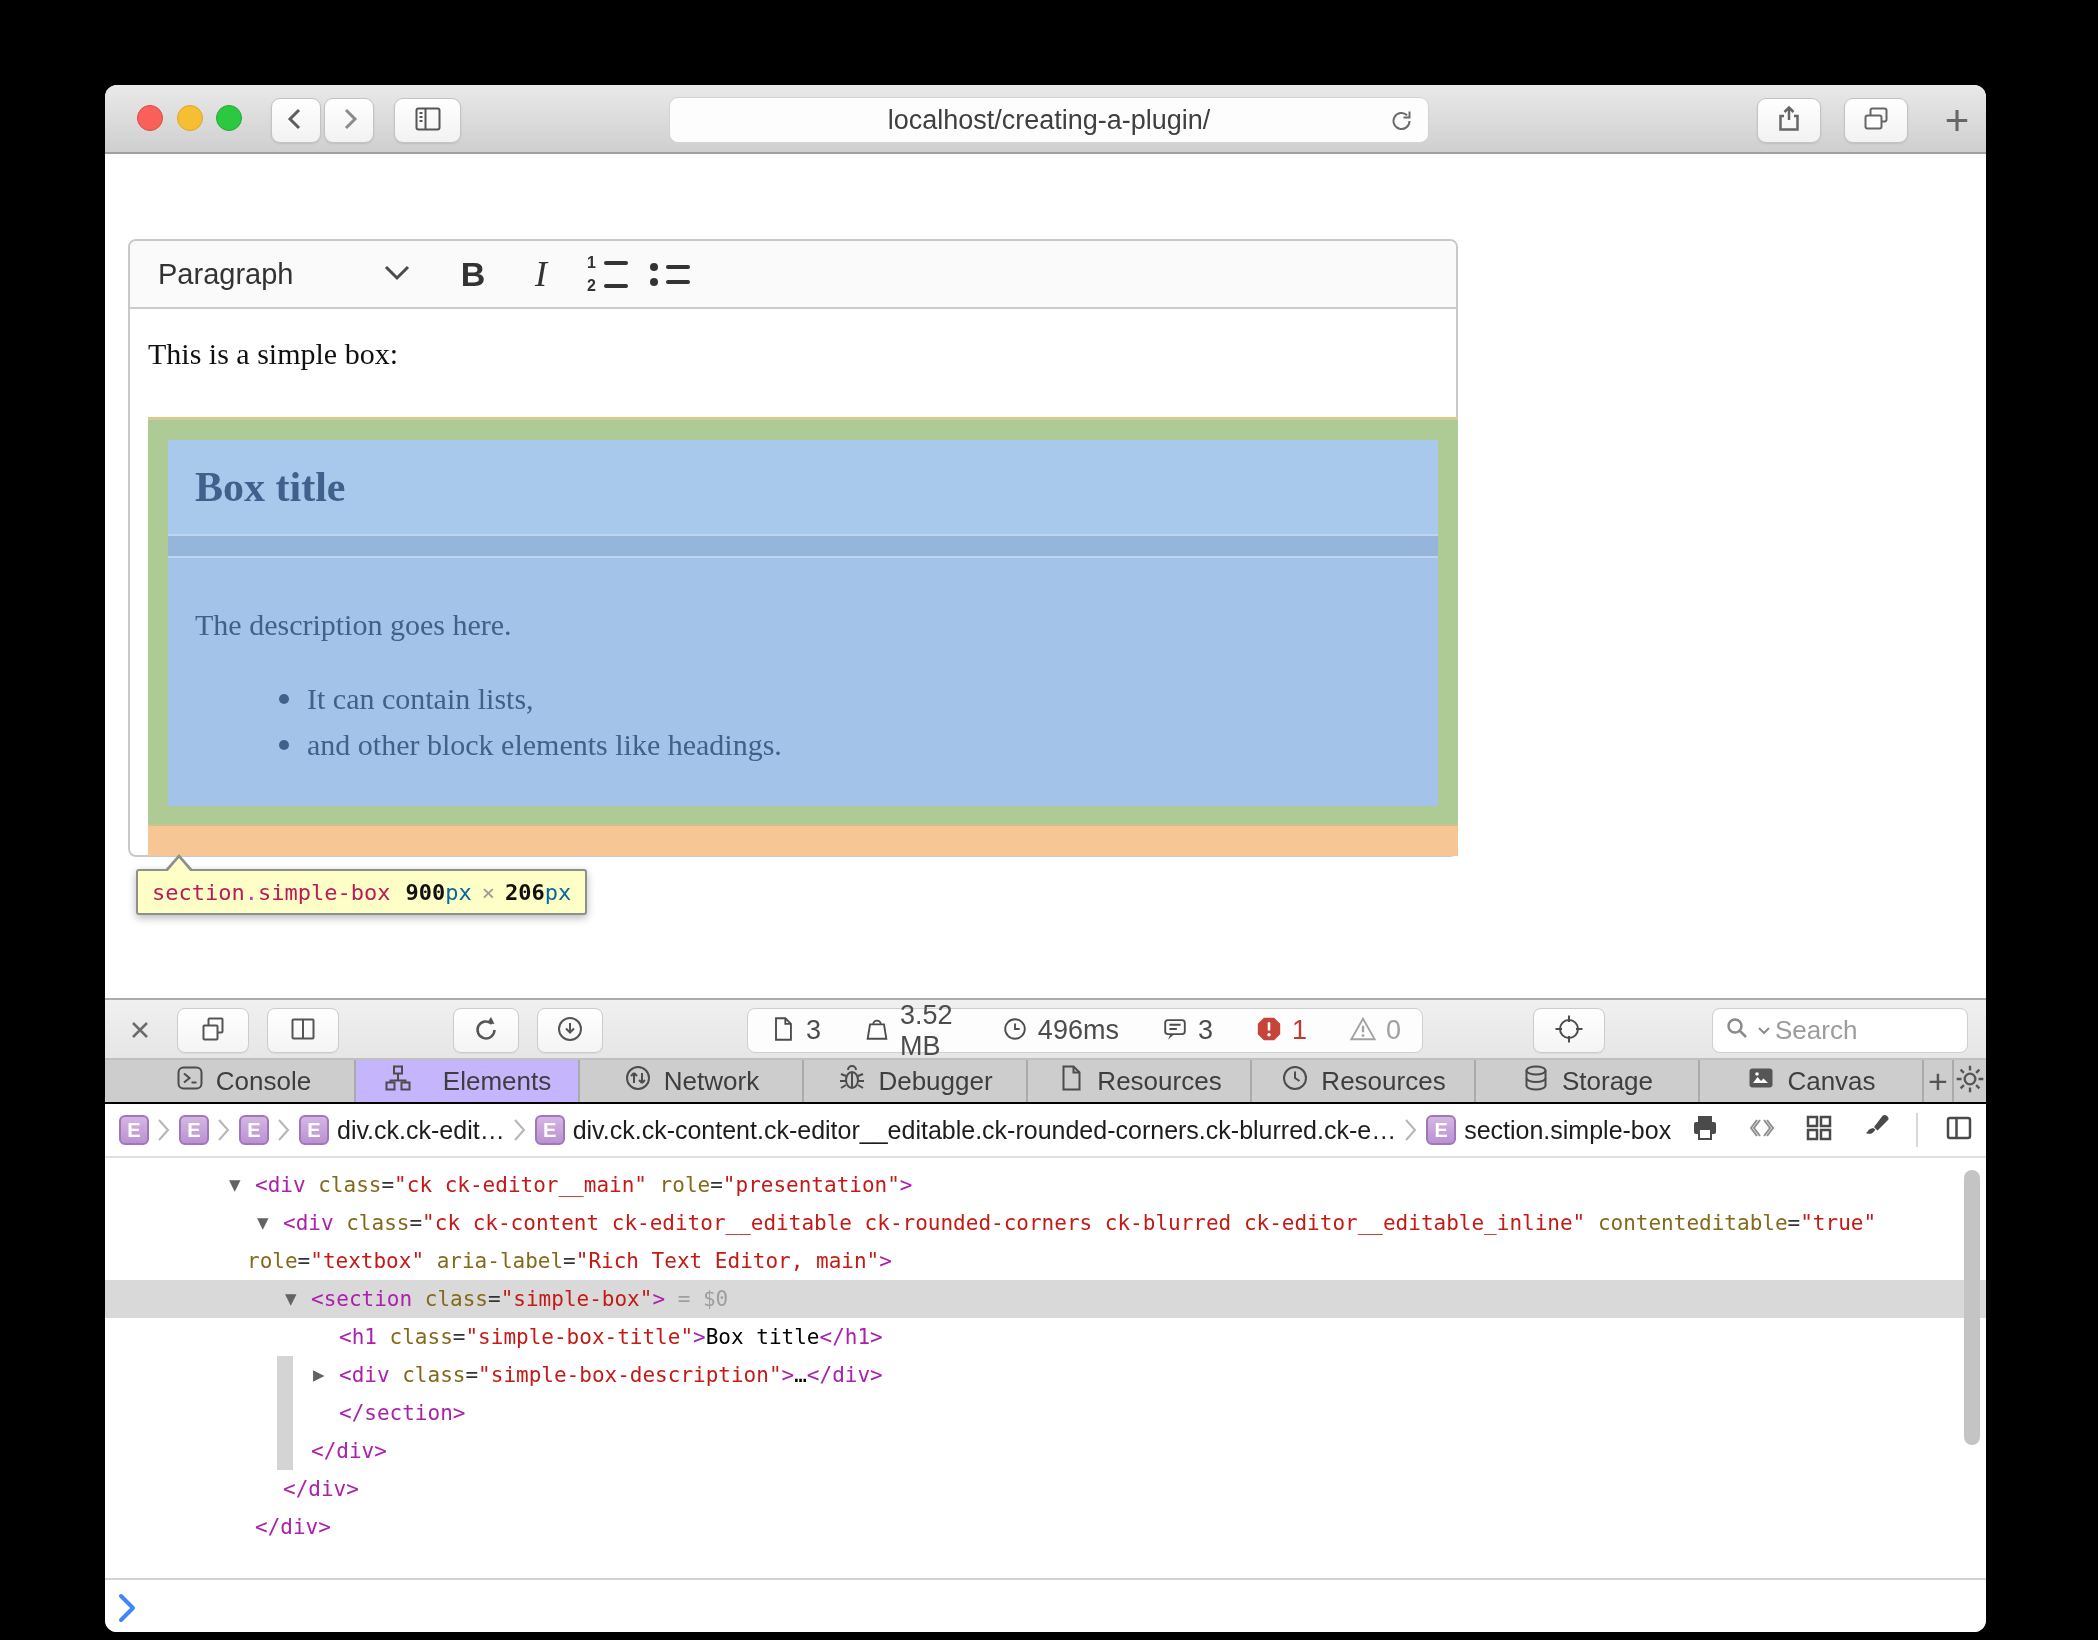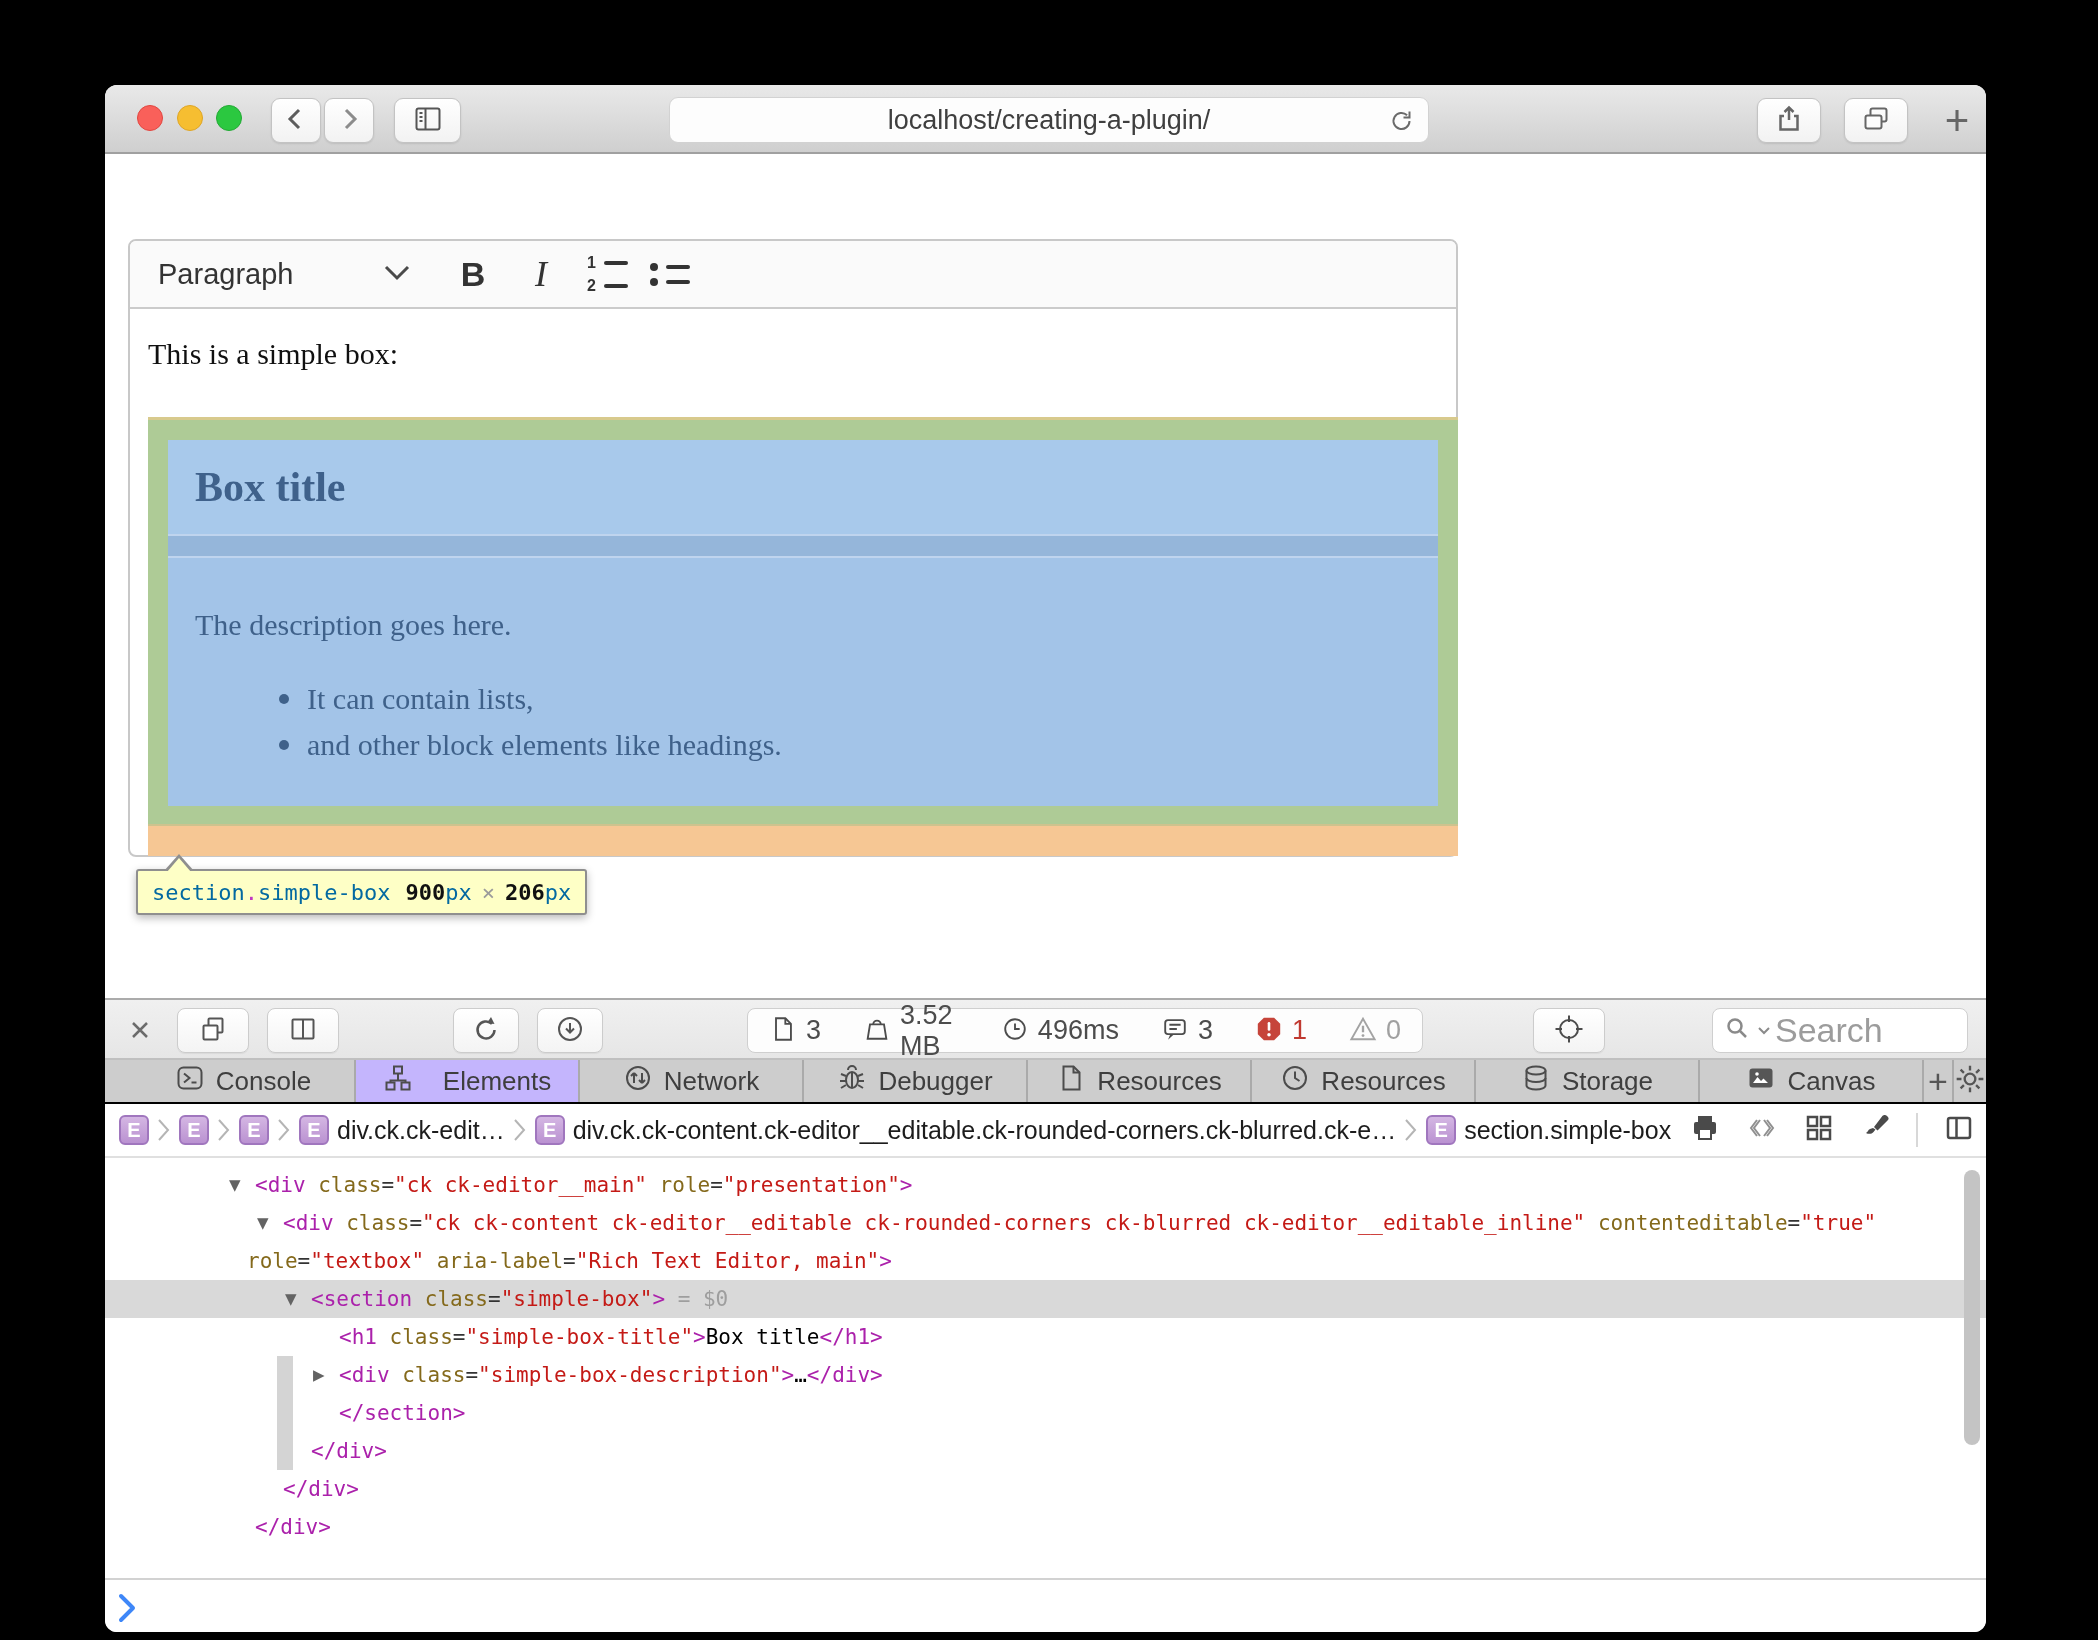--- a/index.html
+++ b/index.html
@@ -47,38 +47,38 @@
   .hl-desc p { padding:50px 0 0 27px; }
   .hl-desc ul { margin-top:34px; padding-left:107px; list-style:none; }
   .hl-desc li { position:relative; line-height:46px;margin-left:32px; }
   .hl-desc li::before { content:""; position:absolute; left:-28px; top:18px; width:10px; height:10px; border-radius:50%; background:#3f618a; }
   .hl-margin { height:30px; background:#f6c794; }
 
   
   .tooltip { position:absolute; left:31px; top:713px; height:46px; background:#feffc6; border:2px solid #8f8f8f; border-radius:3px; display:flex; align-items:center; padding:0 14px; font-family:"DejaVu Sans Mono",monospace; font-size:22px; box-shadow:0 3px 8px rgba(0,0,0,.28); }
   .tooltip::before { content:""; position:absolute; top:-17px; left:26px; border-left:15px solid transparent; border-right:15px solid transparent; border-bottom:17px solid #8f8f8f; }
   .tooltip::after { content:""; position:absolute; top:-13px; left:29px; border-left:12px solid transparent; border-right:12px solid transparent; border-bottom:14px solid #feffc6; }
-  .tt-tag,.tt-class { color:#0369a1; }
+  .tt-tag,.tt-class { color:#be185d; }
   .tt-dot { color:#c238c2; }
   .tt-num { color:#111; font-weight:bold; margin-left:15px; }
   .tt-unit { color:#0369a1; }
   .tt-x { color:#9b9b9b; margin-left:10px; }
   .tt-x + .tt-num { margin-left:10px; }
 
   
   .dt-toolbar { position:absolute; left:0; top:913px; width:100%; height:62px; background:linear-gradient(#f0f0f0,#e6e6e6); border-top:2px solid #ababab; border-bottom:2px solid #c0c0c0; }
   .dt-close { position:absolute; left:20px; top:15px; }
   .dtbtn { position:absolute; top:8px; height:45px; border:1px solid #cccccc; border-radius:8px; background:linear-gradient(#ffffff,#f4f4f4); display:flex; align-items:center; justify-content:center; box-shadow:0 1px 1px rgba(0,0,0,.06); }
   .stats-pill { position:absolute; left:642px; top:8px; width:676px; height:45px; border:1px solid #cfcfcf; border-radius:8px; background:#fdfdfd; display:flex; align-items:center; justify-content:center; }
   .stat { display:flex; align-items:center; gap:9px; padding:0 21px; }
   .sval { font-size:27px; color:#4c4c4c; }
   .sval.tone-error { color:#c03930; }
   .sval.tone-muted { color:#a0a0a0; }
   .search-field { position:absolute; left:1607px; top:8px; width:256px; height:45px; border:1px solid #cfcfcf; border-radius:8px; background:#fff; display:flex; align-items:center; padding:0 10px; gap:4px; }
-  .search-field input { border:none; outline:none; width:150px; font-size:34px; color:#c2410c; background:transparent; font-family:"Liberation Sans",sans-serif; }
+  .search-field input { border:none; outline:none; width:150px; font-size:26px; color:#c2410c; background:transparent; font-family:"Liberation Sans",sans-serif; }
   .search-field input::placeholder { color:#9c9c9c; }
 
   .dt-tabs { position:absolute; left:0; top:975px; width:100%; height:44px; background:#cdcdcd; border-bottom:2px solid #000000; display:flex;padding-left:27px; }
   .tabs-strip { display:flex; }
   .tab { width:224px; display:flex; align-items:center; justify-content:center; gap:11px; border-right:2px solid #aaaaaa; font-size:26px; color:#3e3e3e; }
   .tab.active { background:#c4b5fd;gap:30px; }
   .tab-plus { width:44px; display:flex; align-items:center; justify-content:center; font-size:34px; color:#555; border-right:2px solid #aaaaaa; }
   .tab-gear { flex:1; display:flex; align-items:center; justify-content:center; }
 
   .dt-crumbs { position:absolute; left:0; top:1019px; width:100%; height:54px; background:#fff; border-bottom:2px solid #e0e0e0; display:flex; align-items:center; padding-left:14px; }

